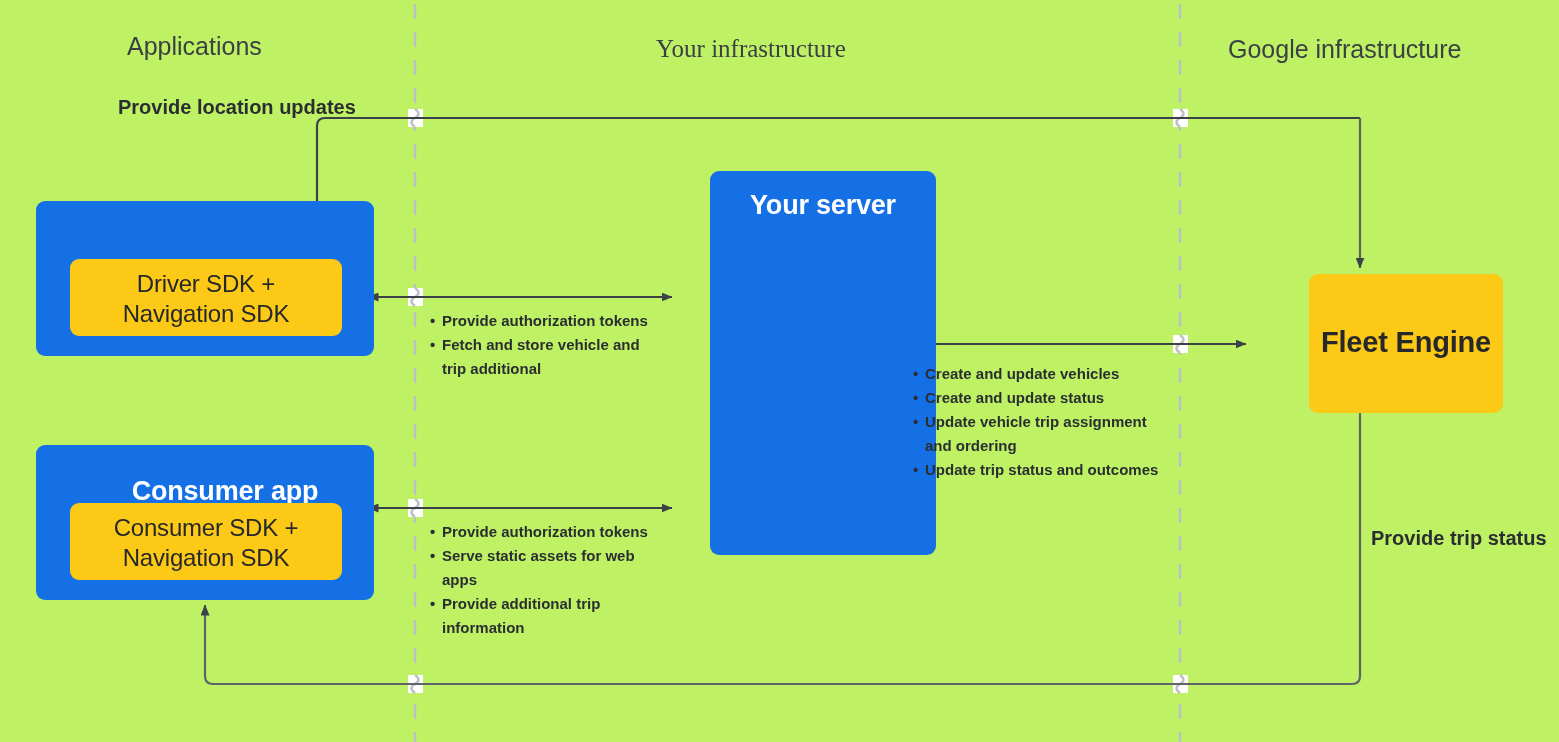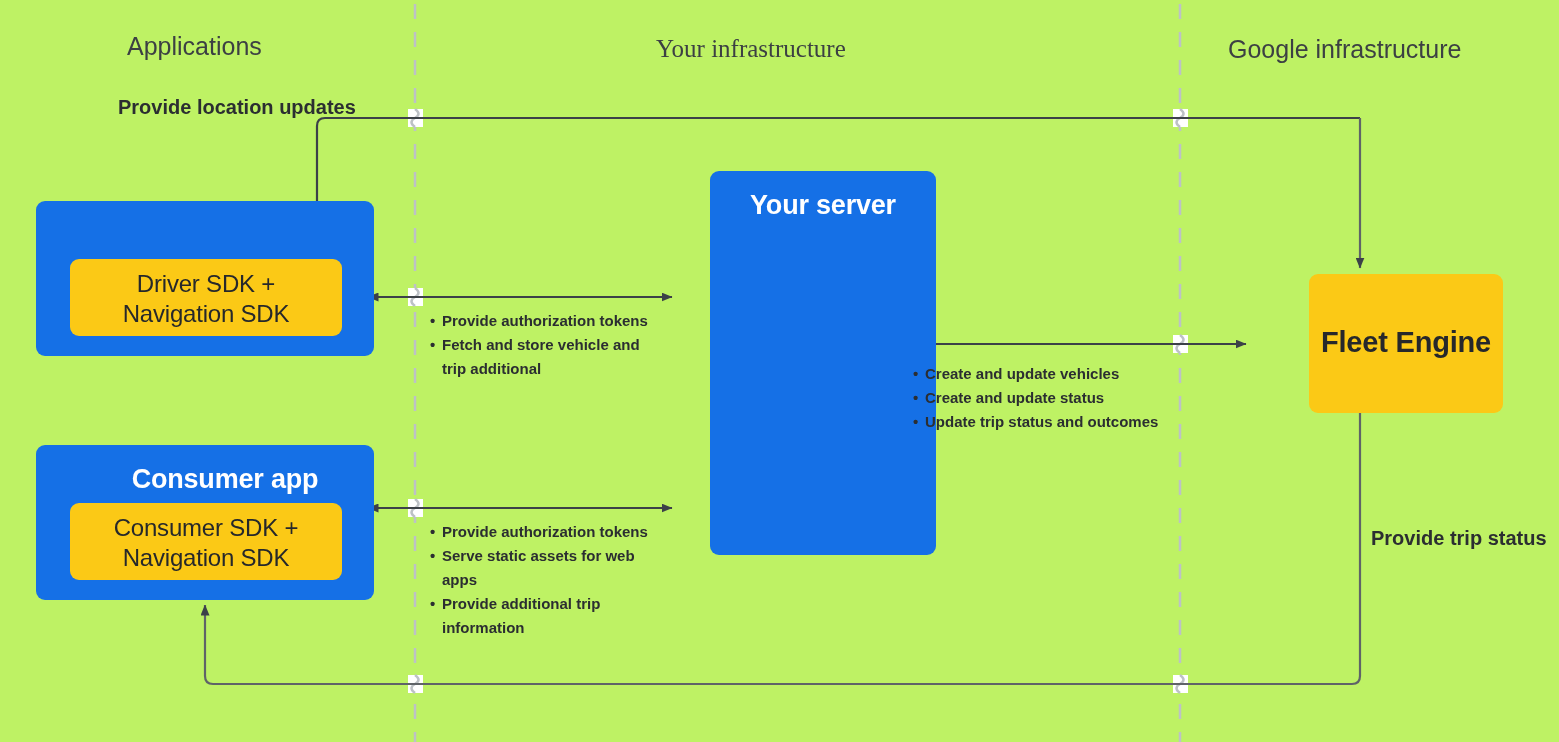--- a/index.html
+++ b/index.html
@@ -176,21 +176,21 @@
   </svg>
 
   <div class="node node-blue" style="left:36px; top:201px; width:338px; height:155px;">
     <div class="node node-yellow" style="left:34px; top:58px; width:272px; height:77px;">
       <div class="node-title-dark" style="top:10px;">Driver SDK +</div>
       <div class="node-title-dark" style="top:40px;">Navigation SDK</div>
     </div>
   </div>
 
   <div class="node node-blue" style="left:36px; top:445px; width:338px; height:155px;">
-    <div class="node-title-white" style="top:19px;padding-left:40px;">Consumer app</div>
+    <div class="node-title-white" style="top:31px;padding-left:40px;">Consumer app</div>
     <div class="node node-yellow" style="left:34px; top:58px; width:272px; height:77px;">
       <div class="node-title-dark" style="top:10px;">Consumer SDK +</div>
       <div class="node-title-dark" style="top:40px;">Navigation SDK</div>
     </div>
   </div>
 
   <div class="node node-blue" style="left:710px; top:171px; width:226px; height:384px;">
     <div class="node-title-white" style="top:19px;">Your server</div>
   </div>
 
@@ -209,16 +209,17 @@
 
   <div class="bullet-list" style="left:430px; top:520px; width:224px;">
     <div class="bullet-item">Provide authorization tokens</div>
     <div class="bullet-item">Serve static assets for web apps</div>
     <div class="bullet-item">Provide additional trip information</div>
   </div>
 
   <div class="bullet-list" style="left:913px; top:331px; width:252px;margin-top:31px;">
     <div class="bullet-item">Create and update vehicles</div>
     <div class="bullet-item">Create and update status</div>
+    <div class="bullet-item">Update vehicle trip assignment and ordering</div>
     <div class="bullet-item">Update trip status and outcomes</div>
   </div>
 
 </div>
 
 </body></html>

